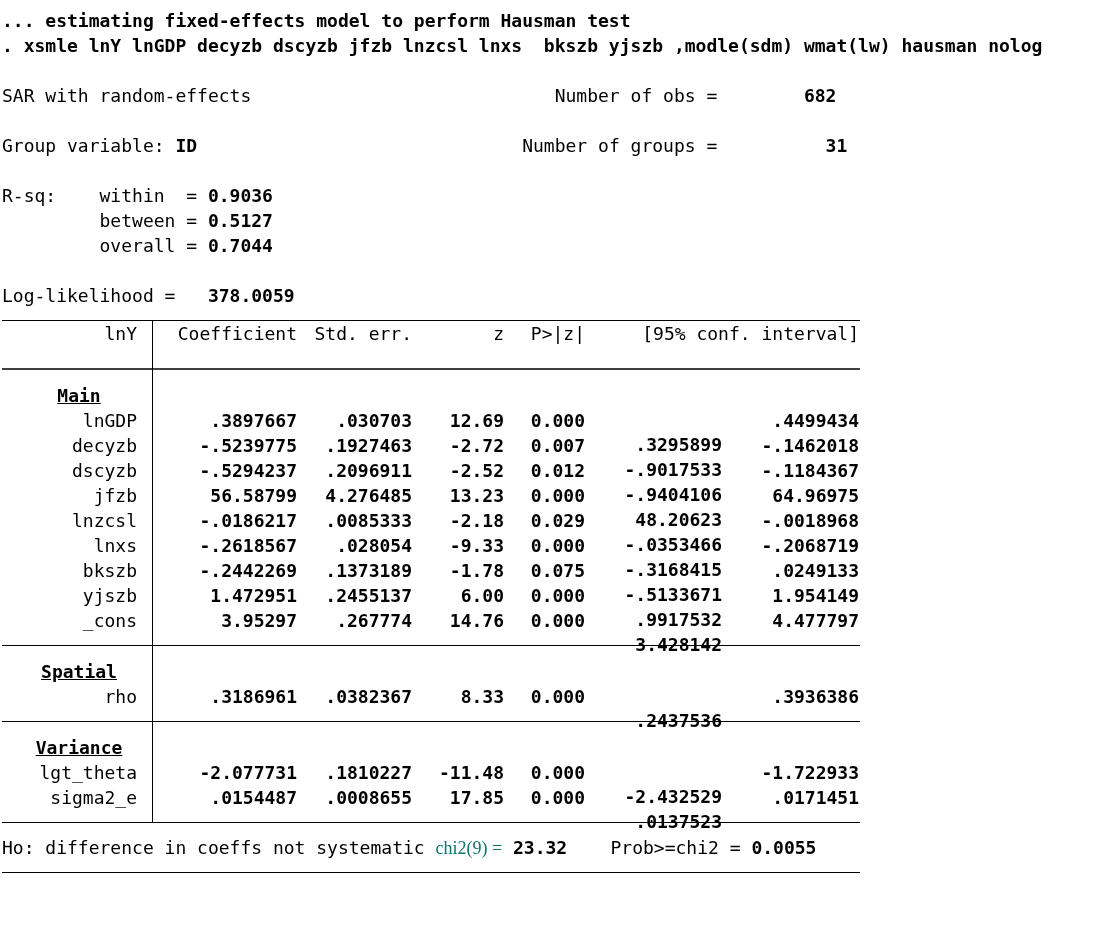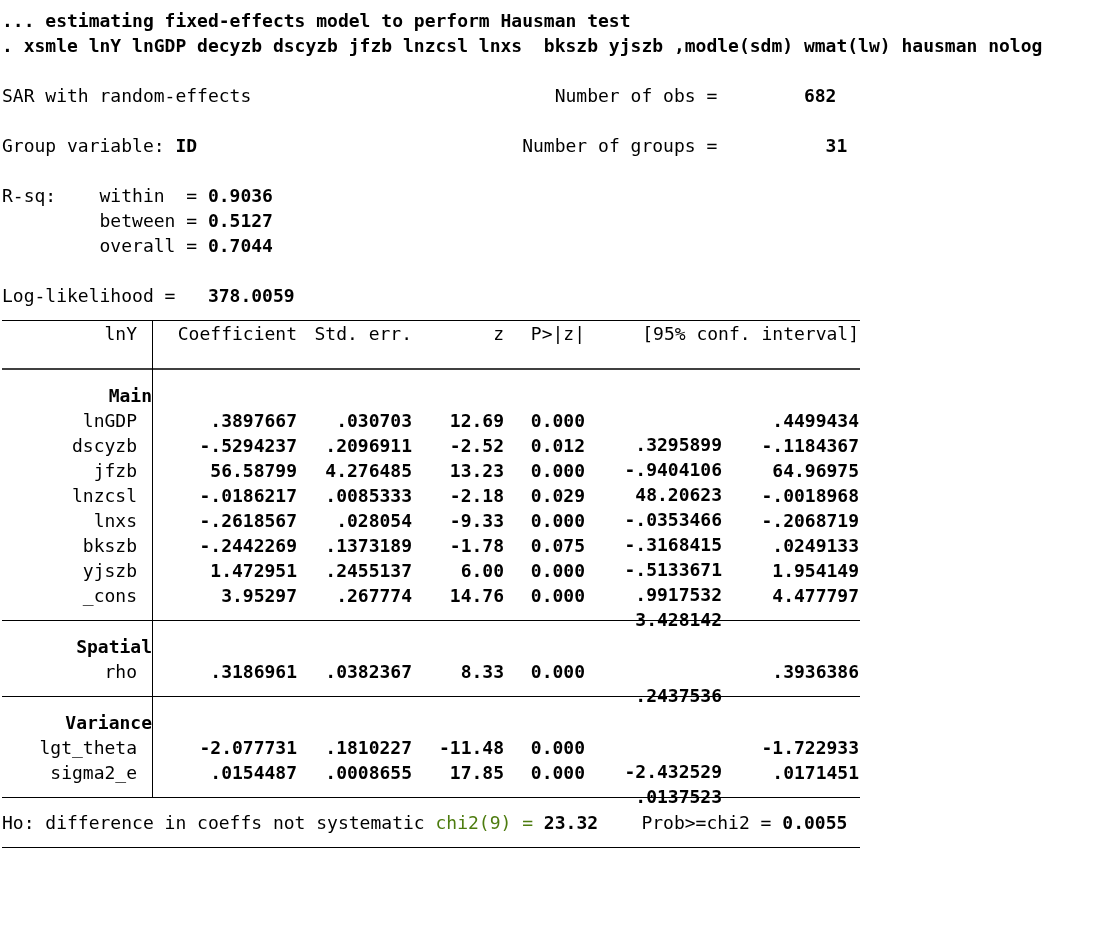--- a/index.html
+++ b/index.html
@@ -2,31 +2,31 @@
 <html><head>
 <meta charset="utf-8">
 <style>
   html,body{margin:0;padding:0;background:#ffffff;}
   body{width:1093px;height:937px;overflow:hidden;
        font-family:"DejaVu Sans Mono","Liberation Mono",monospace;
        font-size:18px;line-height:25px;color:#000;}
   .console{padding:8px 0 0 2px;width:1091px;}
   .pline{white-space:pre;height:25px;}
   .b{font-weight:bold;}
-  .blue{color:#4d7c0f;}
+  .blue{color:#0f766e;font-family:Liberation Serif, serif;}
 
   
   .table-wrap{position:relative;width:858px;border-top:1px solid #000;margin-top:12px;}
   .vline{position:absolute;left:150px;top:0;width:1px;height:100%;background:#000;}
   .thead{height:47px;display:flex;border-bottom:2px solid #404040;}
   .tsection{padding:13px 0 12px 0;border-bottom:1px solid #000;}
   .trow{display:flex;height:25px;align-items:center;}
   .cell{display:block;box-sizing:border-box;white-space:pre;}
   .c-lbl{width:150px;text-align:right;padding-right:15px;}
-  .c-eq{width:150px;text-align:right;padding-left:4px;}
+  .c-eq{width:150px;text-align:center;padding-left:4px;text-decoration:underline;}
   .c-coef{width:145px;text-align:right;}
   .c-se{width:115px;text-align:right;}
   .c-z{width:92px;text-align:right;}
   .c-p{width:81px;text-align:right;}
   .c-lo{width:137px;text-align:right;margin-top:48px;}
   .c-hi{width:137px;text-align:right;}
   .c-ci{width:274px;text-align:right;}
 
   .ho-row{width:858px;height:49px;display:flex;align-items:center;border-bottom:1px solid #000;}
 </style>
@@ -71,20 +71,29 @@
       <div class="trow">
           <span class="cell c-lbl">lnGDP</span>
           <span class="cell c-coef b">.3897667</span>
           <span class="cell c-se b">.030703</span>
           <span class="cell c-z b">12.69</span>
           <span class="cell c-p b">0.000</span>
           <span class="cell c-lo b">.3295899</span>
           <span class="cell c-hi b">.4499434</span>
         </div>
       <div class="trow">
+          <span class="cell c-lbl">decyzb</span>
+          <span class="cell c-coef b">-.5239775</span>
+          <span class="cell c-se b">.1927463</span>
+          <span class="cell c-z b">-2.72</span>
+          <span class="cell c-p b">0.007</span>
+          <span class="cell c-lo b">-.9017533</span>
+          <span class="cell c-hi b">-.1462018</span>
+        </div>
+      <div class="trow">
           <span class="cell c-lbl">dscyzb</span>
           <span class="cell c-coef b">-.5294237</span>
           <span class="cell c-se b">.2096911</span>
           <span class="cell c-z b">-2.52</span>
           <span class="cell c-p b">0.012</span>
           <span class="cell c-lo b">-.9404106</span>
           <span class="cell c-hi b">-.1184367</span>
         </div>
       <div class="trow">
           <span class="cell c-lbl">jfzb</span>

